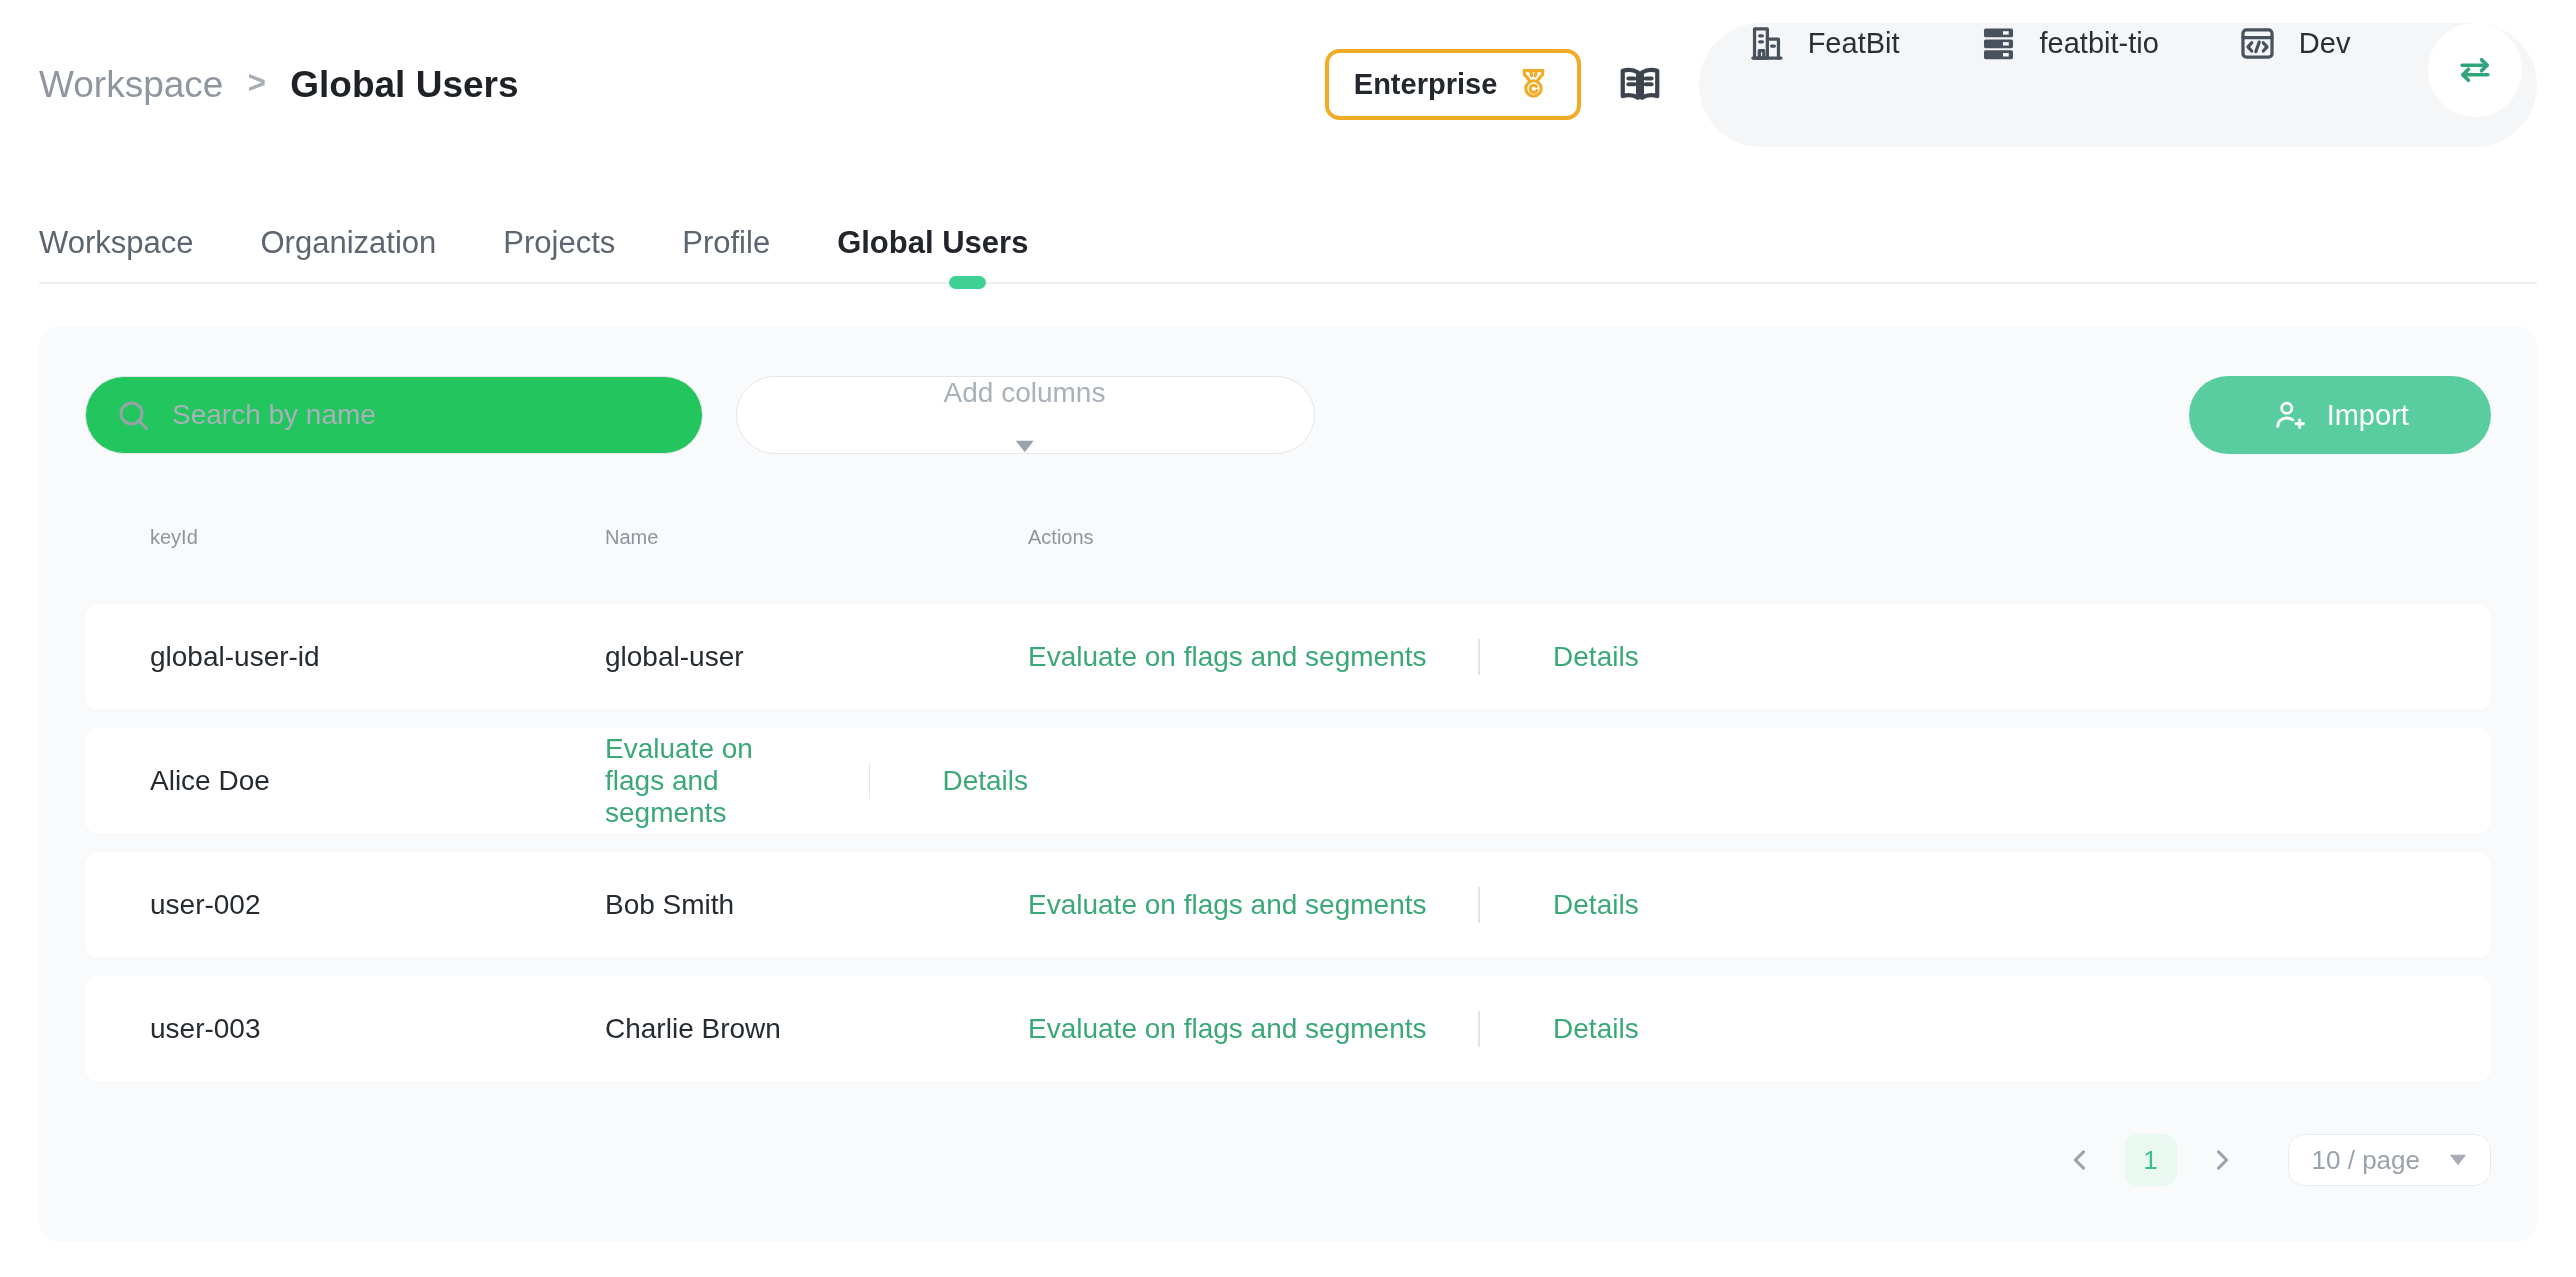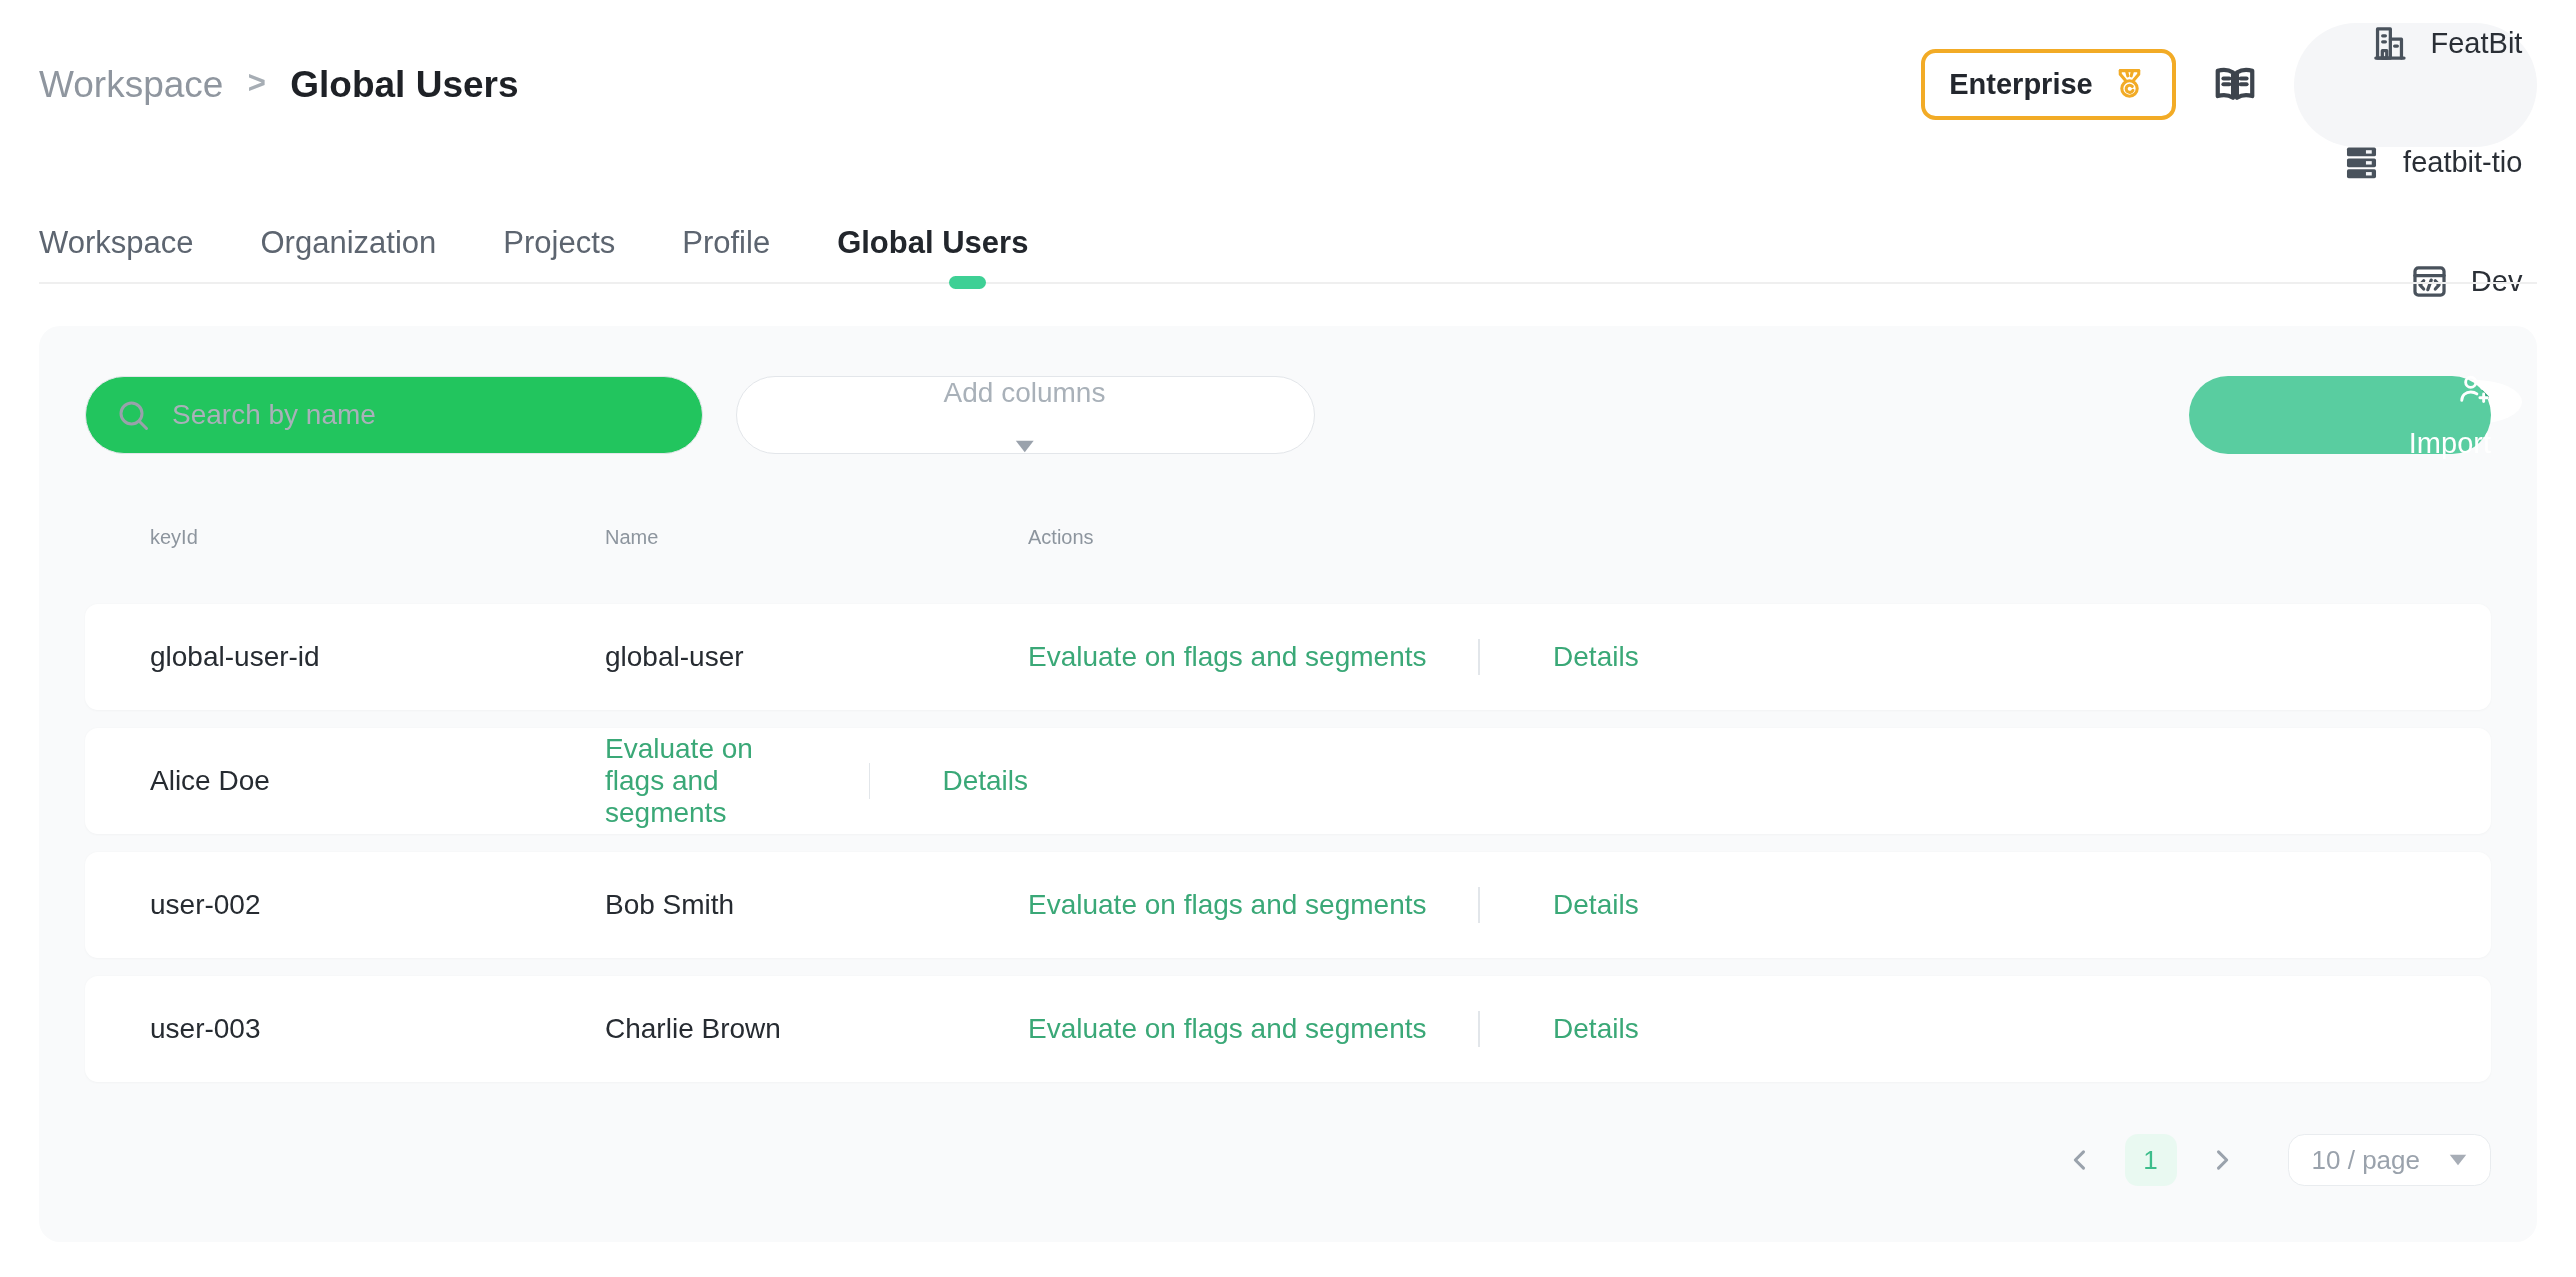--- a/index.html
+++ b/index.html
@@ -14,22 +14,22 @@
   .crumb { font-size:37px; color:#8f969f; cursor:pointer; }
   .crumb-sep { font-size:31px; color:#a6adb4; font-weight:600; transform:translateY(-1.6px); }
   .crumb-current { font-size:37px; font-weight:700; color:#1e2126; }
 
   .top-right { display:flex; align-items:center; gap:36px; }
   .plan-badge { display:flex; align-items:center; gap:18px; background:#fff; border:4.1px solid #f2ab26;
                 border-radius:14.6px; padding:13px 24.4px; font-size:29px; font-weight:700; color:#23272e; cursor:pointer; }
   .icon { display:block; flex:none; }
   .book-btn { cursor:pointer; }
 
-  .env-pill { display:flex; align-items:flex-end; background:#f5f6f8; border-radius:812px; height:124px;
-              padding:0 14.6px 0 47px; gap:78px;flex-direction:column; }
+  .env-pill { display:flex; align-items:flex-start; background:#f5f6f8; border-radius:812px; height:124px;
+              padding:0 14.6px 0 47px; gap:78px; }
   .env-item { display:flex; align-items:center; gap:21px; cursor:pointer; }
   .env-label { font-size:29px; color:#2a2f36; }
   .switch-circle { width:94px; height:94px; border-radius:50%; background:#fff; display:flex;
                    align-items:center; justify-content:center; cursor:pointer; }
 
   
   .tabbar { position:relative; margin-top:76px; }
   .tabs { display:flex; gap:67px; }
   .tab { font-size:31px; line-height:37px; color:#5d6570; cursor:pointer; }
   .tab.active { color:#22262c; font-weight:700; }
@@ -42,23 +42,23 @@
   .toolbar { display:flex; align-items:center; }
   .search-box { display:flex; align-items:center; gap:21px; width:618px; height:78px; background:#22c55e;
                 border:1.6px solid #e3e6ea; border-radius:812px; padding:0 29px; cursor:text; }
   .search-box input { border:none; outline:none; flex:1; font-size:28px; color:#262b31; background:transparent;
                       font-family:"Liberation Sans", sans-serif; }
   .search-box input::placeholder { color:#a9b1b9; }
   .select-box { display:flex; align-items:center; justify-content:space-between; width:579px; height:78px;
                 background:#fff; border:1.6px solid #e3e6ea; border-radius:812px; padding:0 36px 0 34px;
                 margin-left:33px; cursor:pointer;flex-direction:column; }
   .select-placeholder { font-size:28px; color:#a9b1b9; }
-  .import-btn { margin-left:auto; display:flex; align-items:flex-end; justify-content:center; gap:19.5px;
+  .import-btn { margin-left:auto; display:flex; align-items:center; justify-content:center; gap:19.5px;
                 width:302px; height:78px; border:none; border-radius:812px; background:#59cda0; color:#fff;
-                font-size:29px; font-family:"Liberation Sans", sans-serif; cursor:pointer;flex-direction:column; }
+                font-size:29px; font-family:"Liberation Sans", sans-serif; cursor:pointer; }
 
   
   .thead, .trow { display:grid; grid-template-columns:455px 423px 1fr; align-items:center; padding-left:65px; }
   .thead { margin-top:65px; height:36px; font-size:20px; color:#8d959e; }
   .tbody { margin-top:49px; }
   .trow { height:106px; background:#fff; border-radius:13px; margin-bottom:18px;
           box-shadow:0 0.8px 2.4px rgba(31,35,41,0.03); font-size:28px; color:#262b31; }
   .actions-cell { display:flex; align-items:center; }
   .link { color:#3aa877; cursor:pointer; text-decoration:none; font-size:28px; }
   .vdiv { width:1.6px; height:36px; background:#e2e6ea; margin:0 73px 0 52px; }

